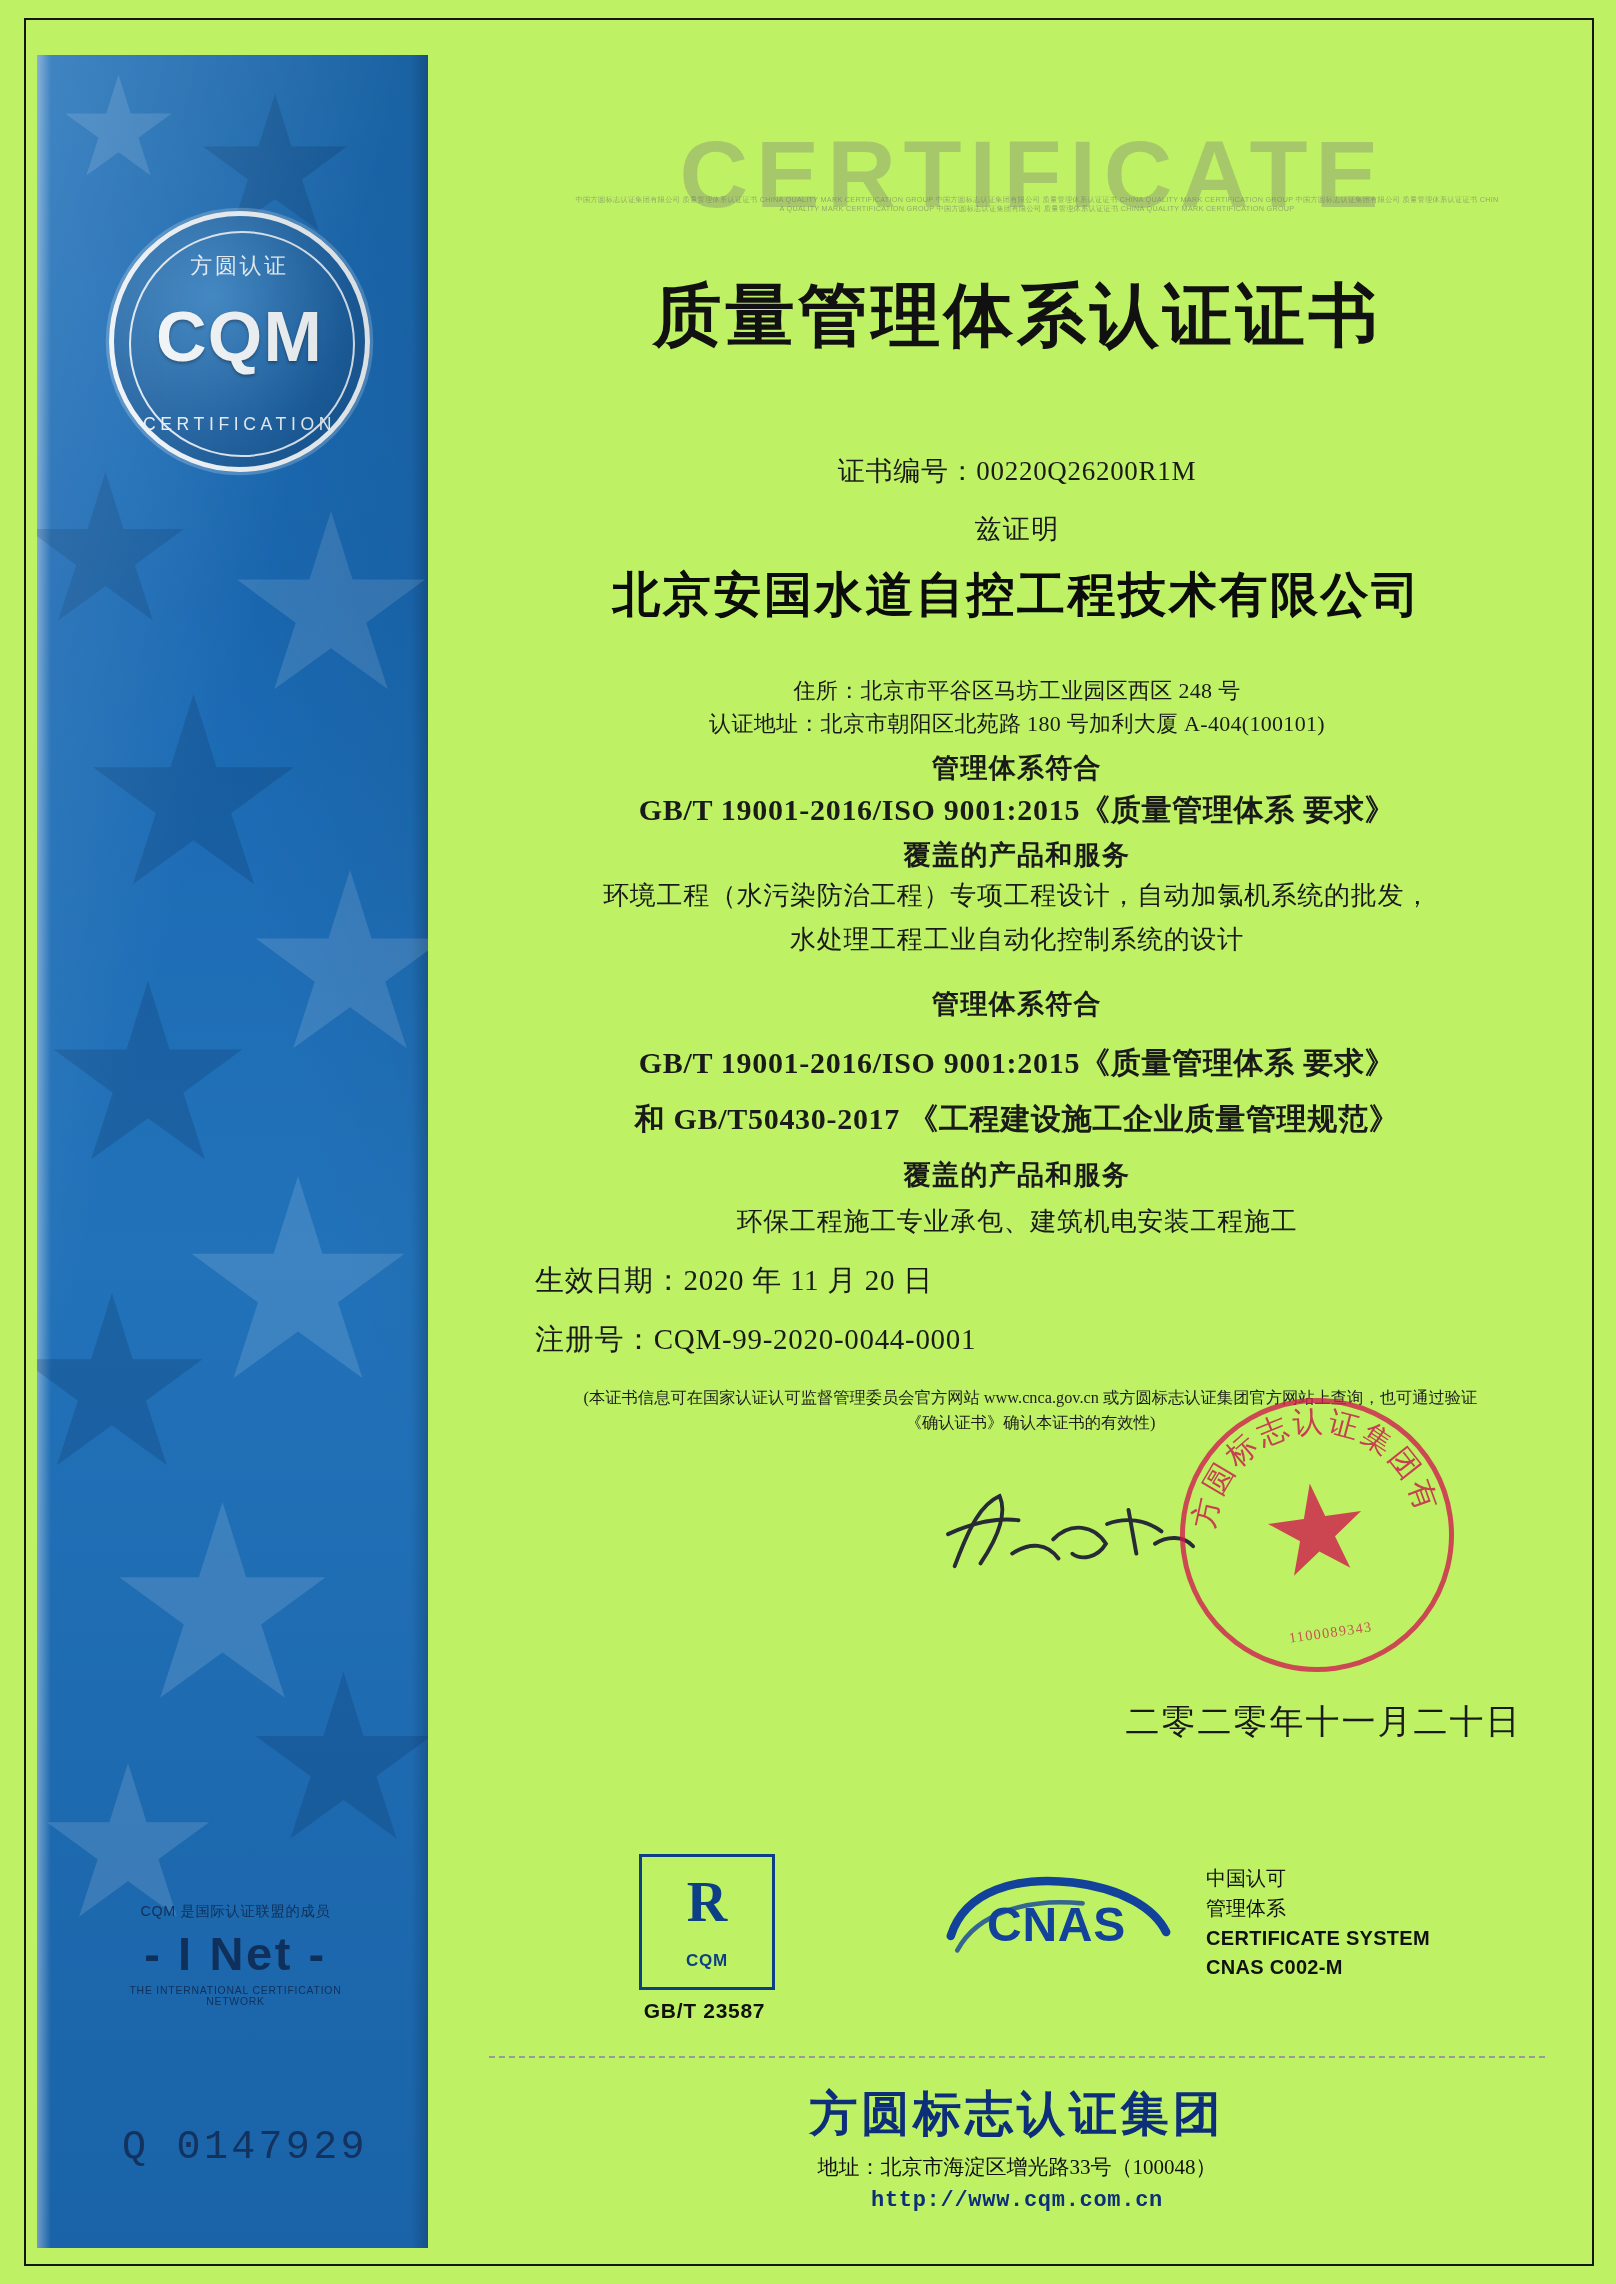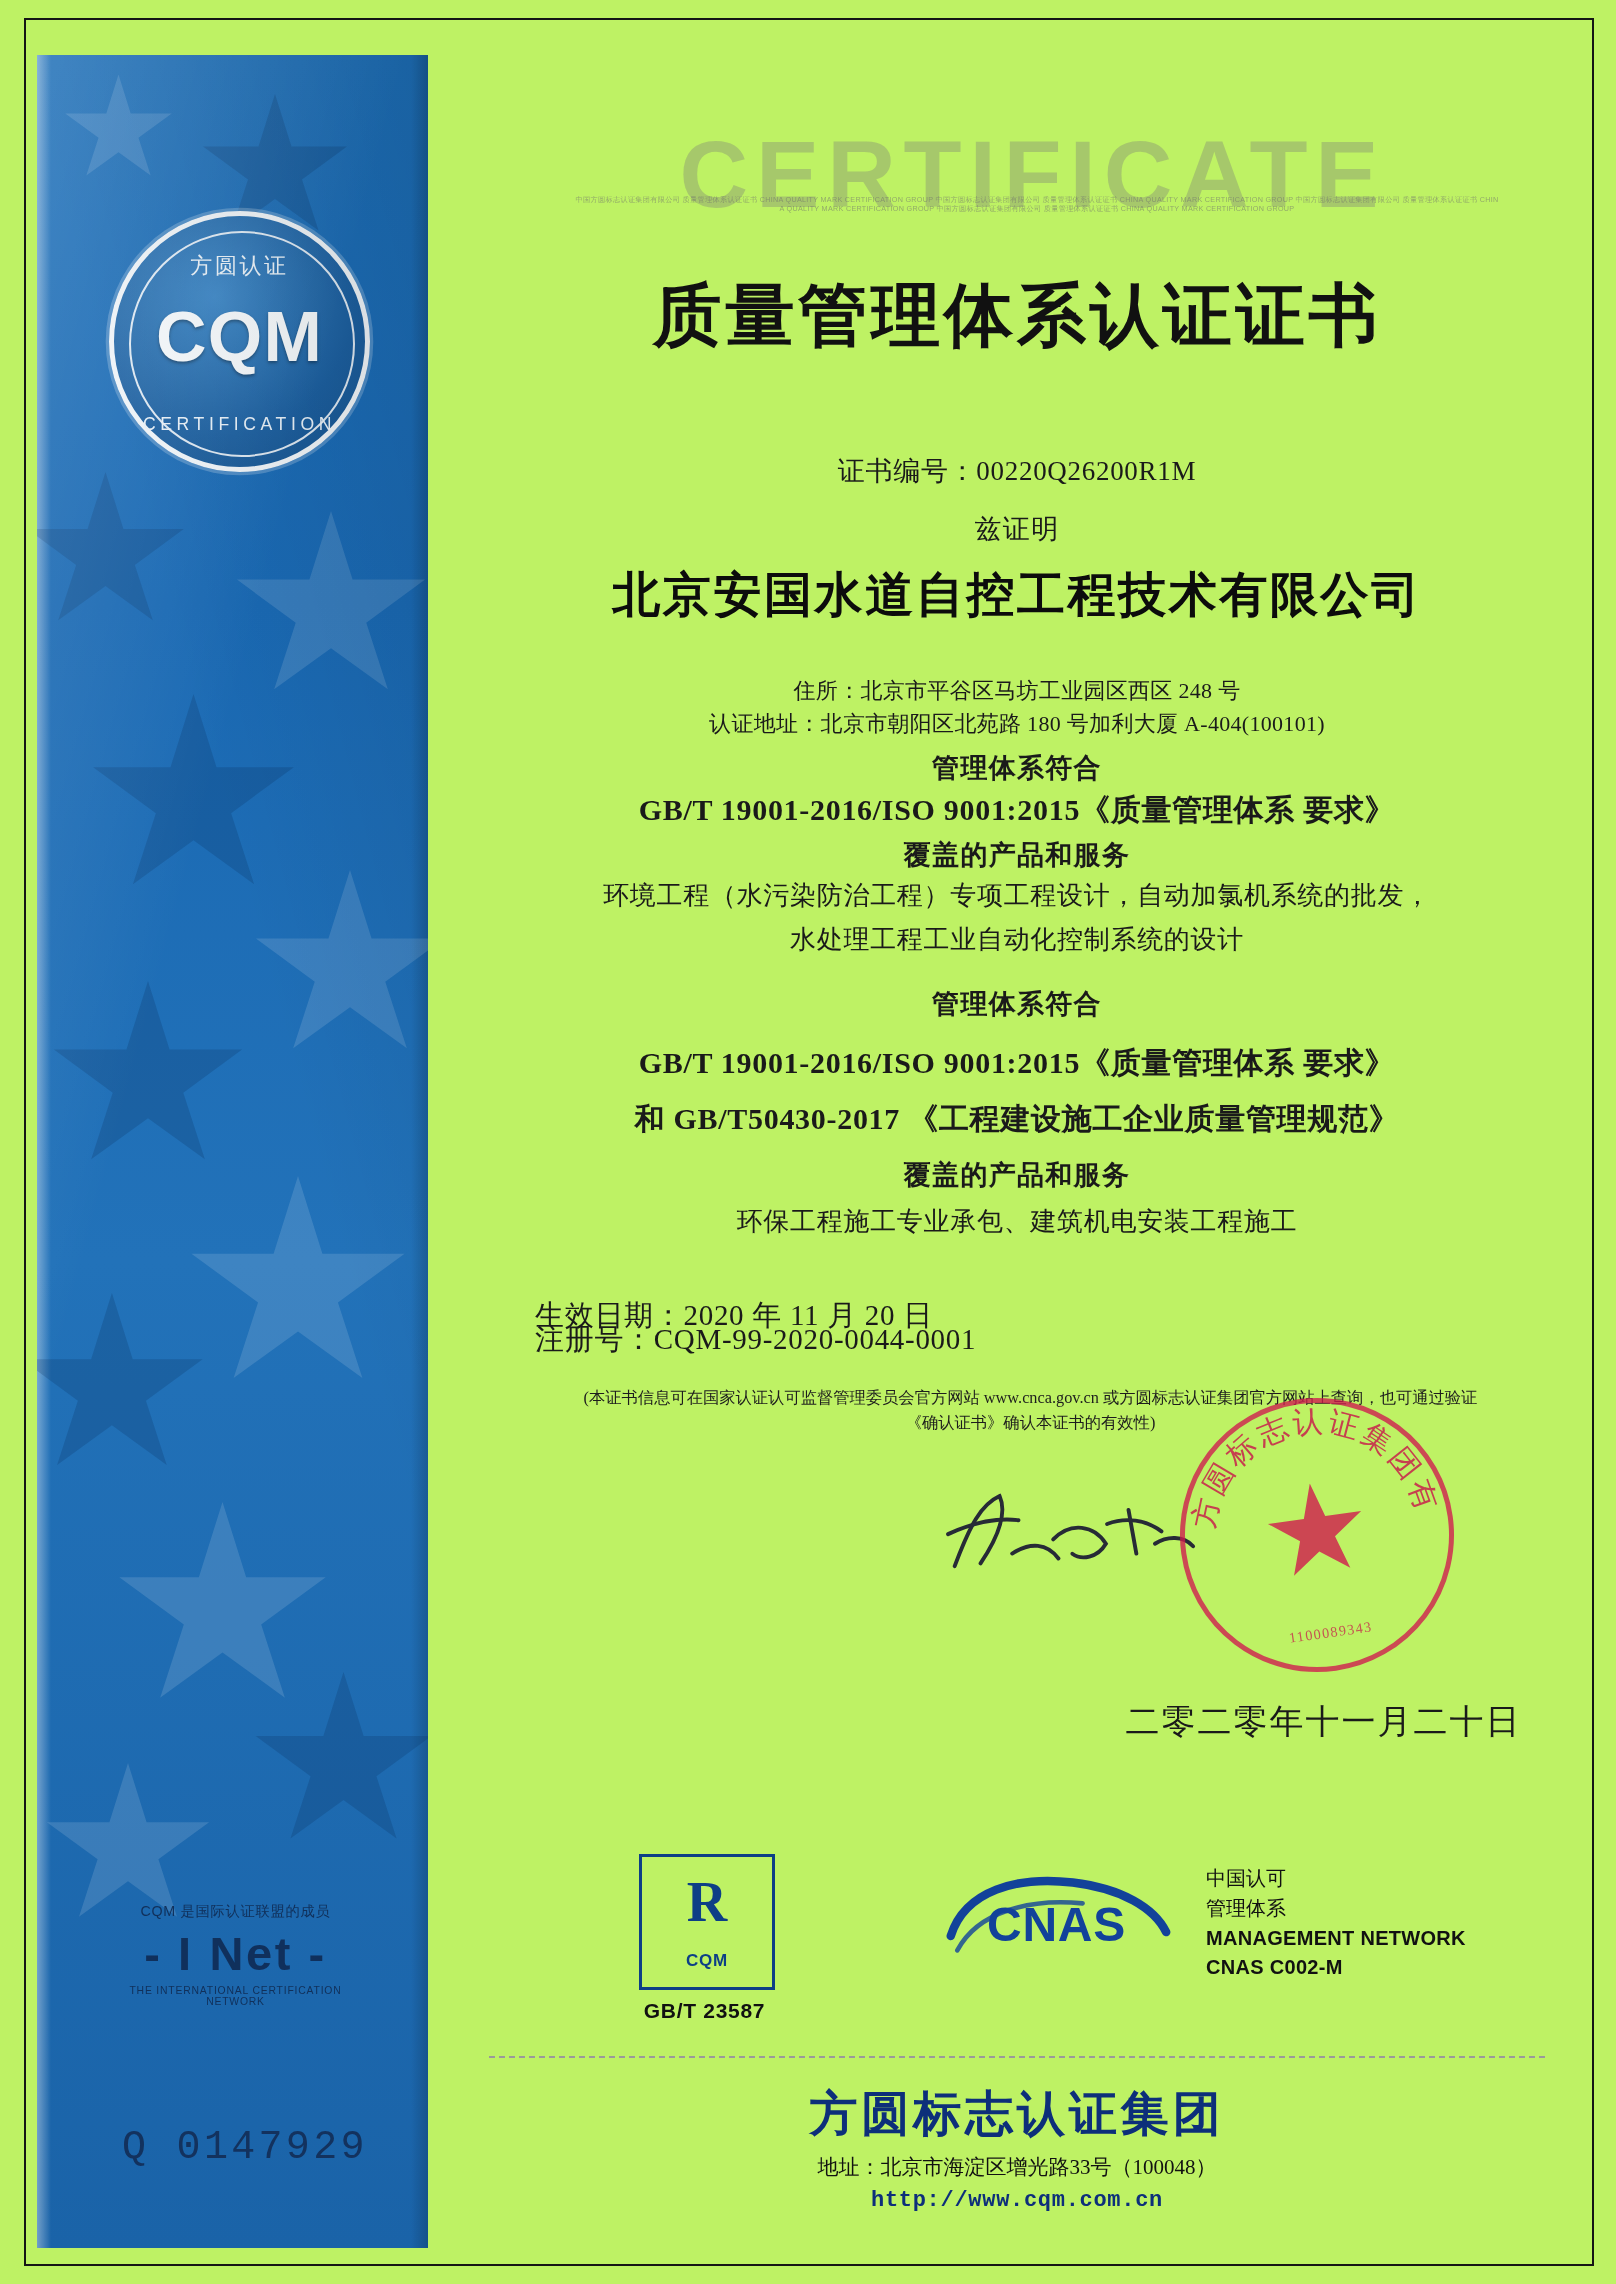--- a/index.html
+++ b/index.html
@@ -295,21 +295,20 @@
 
   .date-row {
     position: absolute;
     top: 1206px;
     left: 85px;
     width: 991px;
     display: flex;
     justify-content: space-between;
     font-size: 29px;
     letter-spacing: 0.7px;
-    margin-top: 35px;
   }
   .reg-row {
     position: absolute;
     top: 1265px;
     left: 85px;
     width: 991px;
     font-size: 29px;
     letter-spacing: 0.7px;
   }
 
@@ -635,21 +634,21 @@
         <svg class="cnas-swoosh" viewBox="0 0 360 150">
           <path d="M18 98 C40 28, 120 6, 205 16 C280 25, 330 55, 348 92" fill="none" stroke="#12429a" stroke-width="13" stroke-linecap="round"></path>
           <path d="M28 120 C60 60, 140 40, 220 48" fill="none" stroke="#12429a" stroke-width="7" stroke-linecap="round" opacity="0.8"></path>
         </svg>
         <div class="cnas-text">CNAS</div>
       </div>
 
       <div class="cnas-side">
         <div class="cn">中国认可</div>
         <div class="cn">管理体系</div>
-        <div class="en">MANAGEMENT NETWORK</div>
+        <div class="en">CERTIFICATE SYSTEM</div>
         <div class="en">CNAS C002-M</div>
       </div>
     </div>
 
     <div class="footer-rule"></div>
     <div class="footer-brand">方圆标志认证集团</div>
     <div class="footer-addr">地址：北京市海淀区增光路33号（100048）</div>
     <div class="footer-url">http://www.cqm.com.cn</div>
   </div>
 </div>

